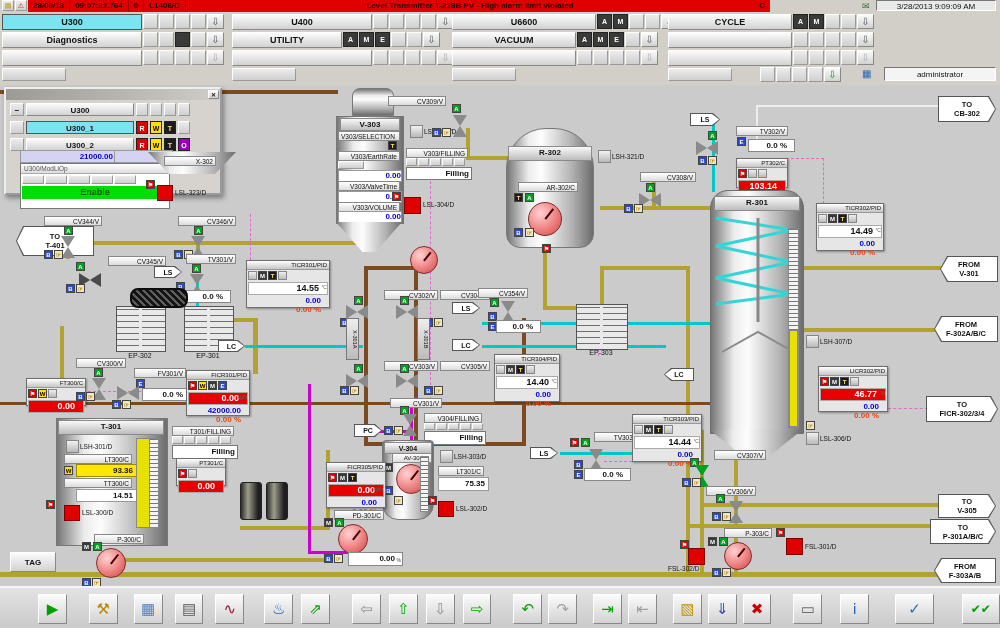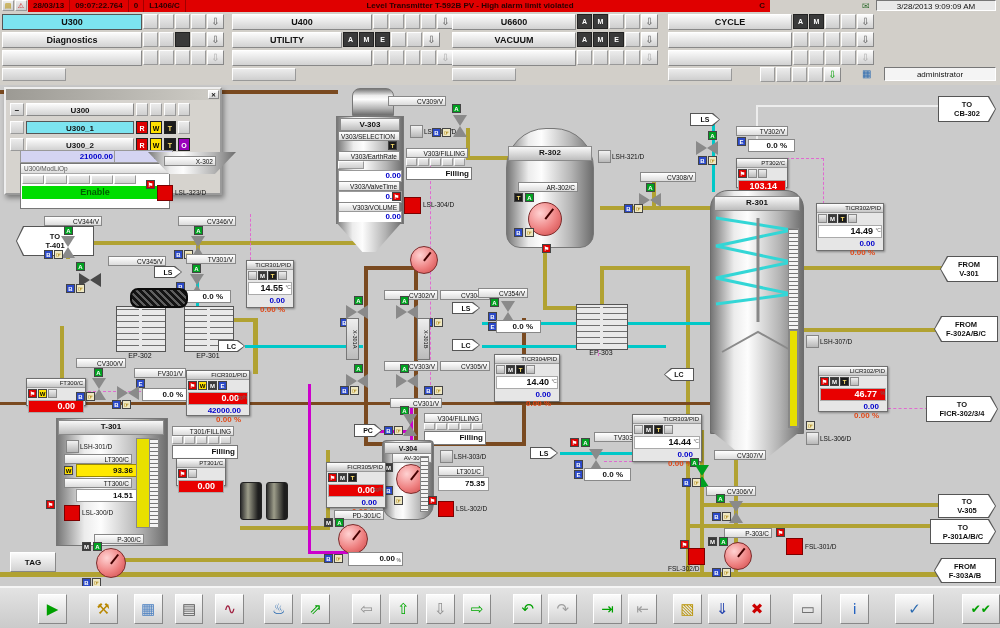--- a/index.html
+++ b/index.html
@@ -87,21 +87,21 @@
 <div id="app">
 
   <div id="hdr">
     <span class="abs cell" style="left:2px;top:0;width:12px;height:11px;font-size:7px;text-align:center;line-height:10px;color:#b89200">▤</span>
     <span class="abs cell" style="left:15px;top:0;width:12px;height:11px;font-size:7px;text-align:center;line-height:10px;color:#cc0000">⚠</span>
     <div id="redbar">
       <span class="seg">28/03/13</span>
       <span class="seg">09:07:22.764</span>
       <span class="seg">0</span>
       <span class="seg">L1406/C</span>
-      <span class="seg" style="flex:1;border:none;text-align:center">Level Transmitter T-592B PV - High alarm limit violated</span>
+      <span class="seg" style="flex:1;border:none;text-align:center">Level Transmitter T-228B PV - High alarm limit violated</span>
       <span class="seg" style="border:none">C</span>
     </div>
     <span class="abs" style="left:862px;top:1px;font-size:9px;color:#2a6a2a">✉</span>
     <span class="abs inset" style="left:876px;top:0;width:120px;height:11px;font:8px/11px 'Liberation Sans',sans-serif;text-align:center">3/28/2013 9:09:09 AM</span>
 
     <div class="navrow" style="left:2px;top:14px">
       <span class="navbig" style="width:140px;background:#7ce4f0;border:1px solid #555;box-sizing:border-box">U300</span>
       <span class="cell scell"></span>
         <span class="cell scell"></span>
         <span class="cell scell"></span>
@@ -110,21 +110,21 @@
     </div>
     <div class="navrow" style="left:232px;top:14px">
       <span class="navbig b3" style="width:140px">U400</span>
       <span class="cell scell"></span>
         <span class="cell scell"></span>
         <span class="cell scell"></span>
         <span class="cell scell"></span>
       <span class="b3 arrbtn">⇩</span>
     </div>
     <div class="navrow" style="left:452px;top:14px">
-      <span class="navbig b3" style="width:124px">U6600</span>
+      <span class="navbig b3" style="width:144px">U6600</span>
       <span class="darkc scell">A</span>
       <span class="darkc scell">M</span>
       <span class="cell scell"></span>
         <span class="cell scell"></span>
       <span class="b3 arrbtn">⇩</span>
     </div>
     <div class="navrow" style="left:668px;top:14px">
       <span class="navbig b3" style="width:124px">CYCLE</span>
       <span class="darkc scell">A</span>
       <span class="darkc scell">M</span>
@@ -575,21 +575,21 @@
         <span class="chip calm">⚑</span>
         <span class="chip cw">W</span>
         <span class="chip cm">M</span>
         <span class="chip cb">E</span>
       </div>
     <div class="fpv pvred"><span>0.00</span><small>kg/h</small></div>
     <div class="fsp">42000.00</div>
     <div class="fout">0.00 %</div>
   </div>
 
-  <div class="fp" style="left:246px;top:260px;width:48px;height:48px">
+  <div class="fp" style="left:246px;top:260px;width:84px;height:48px">
     <div class="fph">TICR301/PID</div>
     <div class="fpc">
         <span class="chip cgry"></span>
         <span class="chip cm">M</span>
         <span class="chip ct">T</span>
         <span class="chip cgry"></span>
       </div>
     <div class="fpv"><span>14.55</span><small>°C</small></div>
     <div class="fsp">0.00</div>
     <div class="fout">0.00 %</div>

